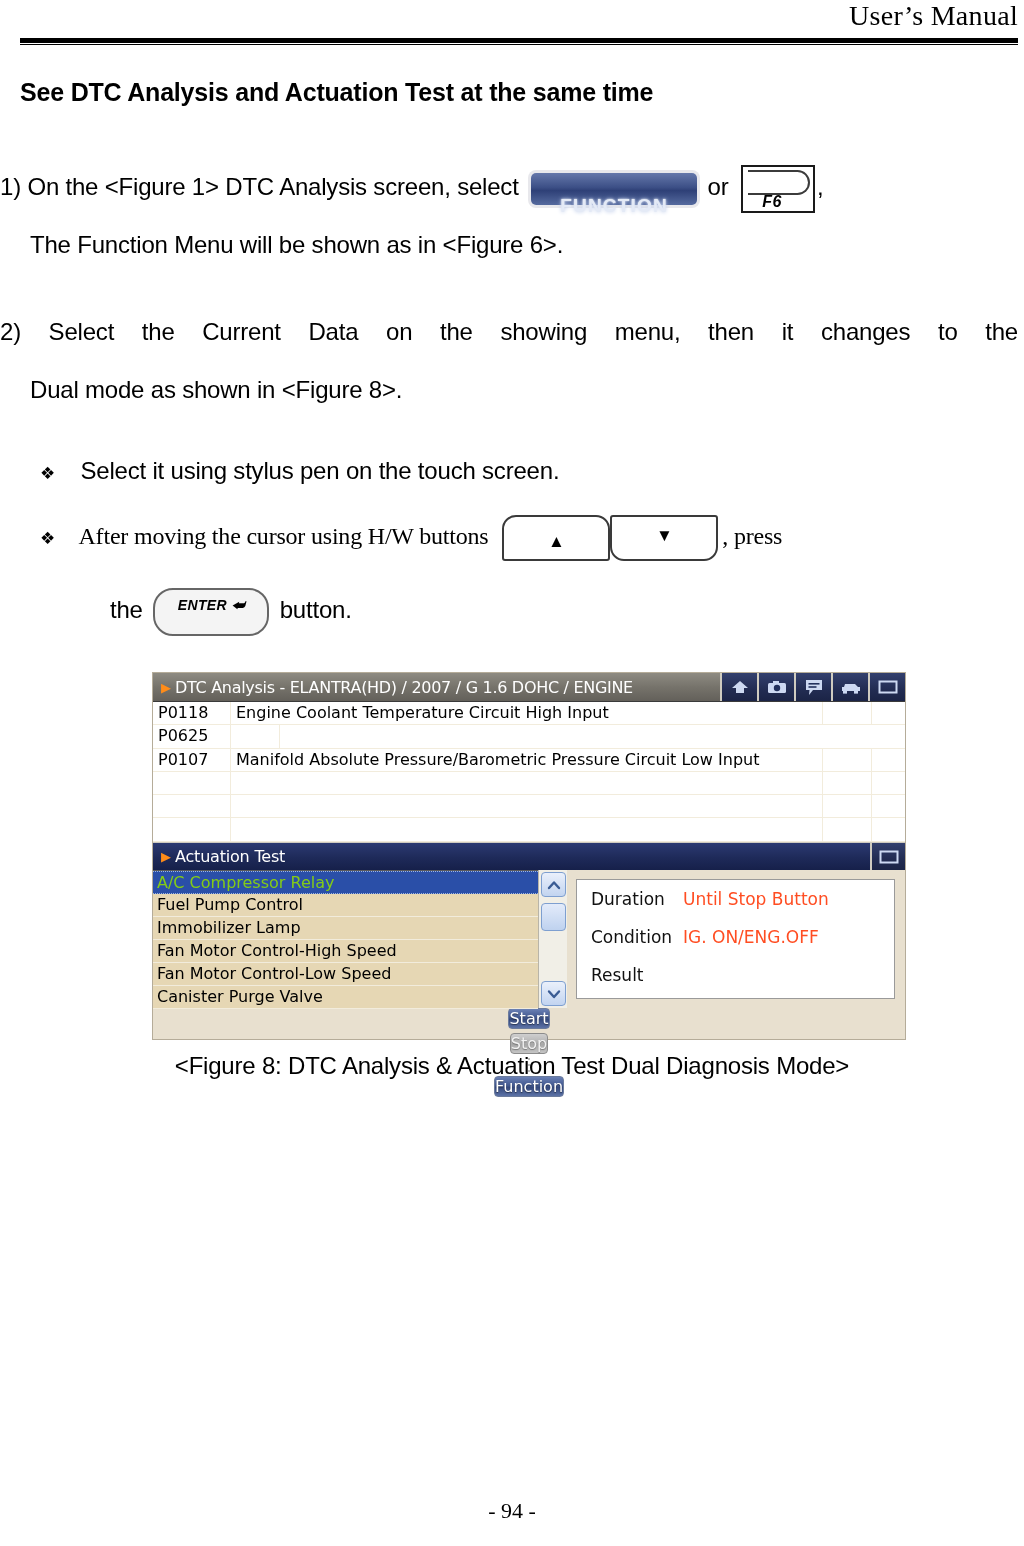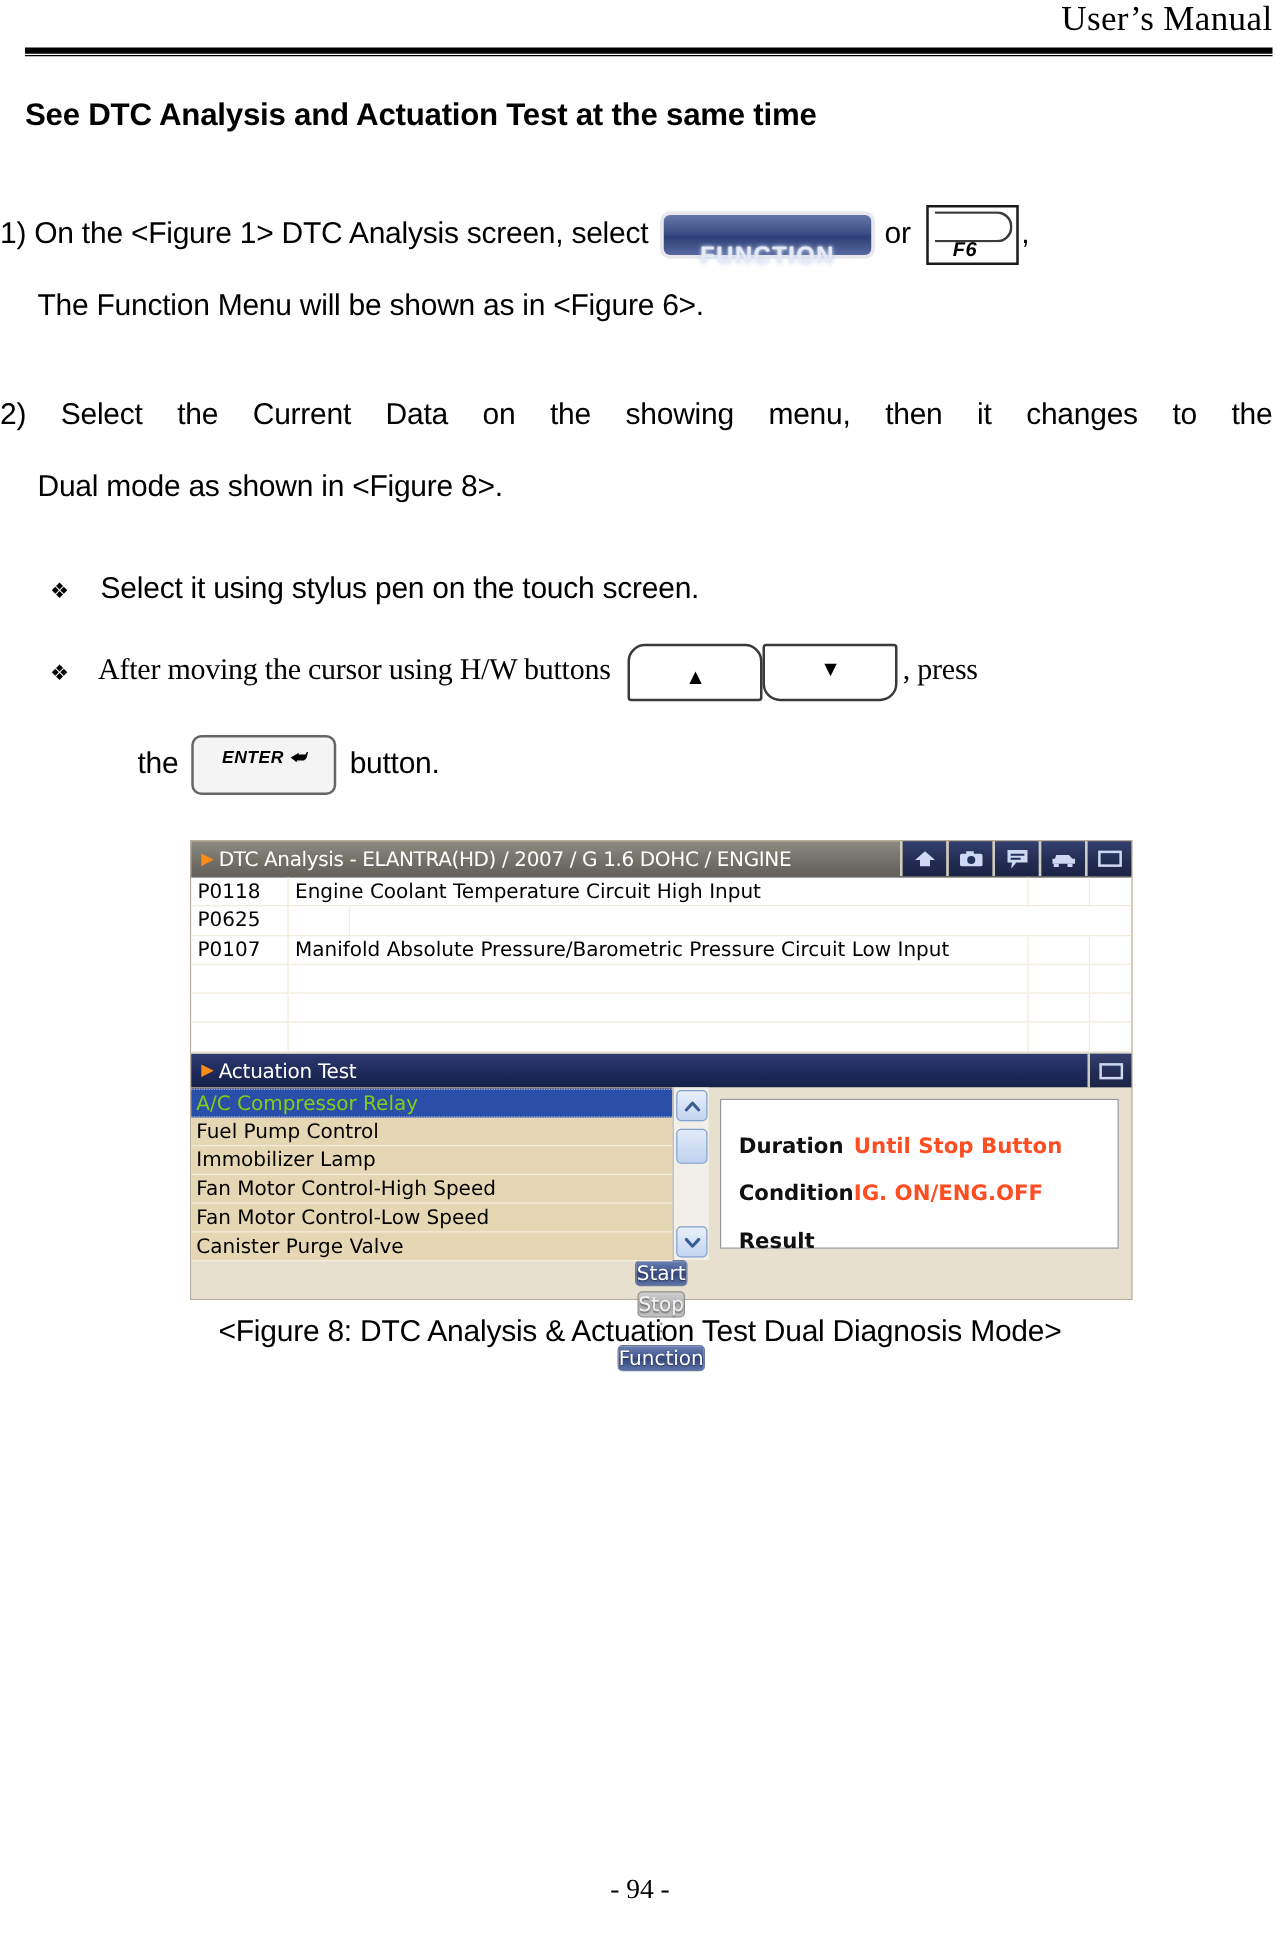--- a/index.html
+++ b/index.html
@@ -166,21 +166,21 @@
     font-size: 17px;
     line-height: 17px;
   }
   .arrow-key.up .gl { top: 16px; }
   .arrow-key.down .gl { top: 10px; }
 
   .enter-key {
     width: 116px;
     height: 48px;
     border: 2px solid #666;
-    border-radius: 8px;
+    border-radius: 20px;
     background: #f4f4f4;
     position: relative;
     margin: 0 4px;
     box-sizing: border-box;
   }
   .enter-key .lbl {
     position: absolute;
     left: 0; right: 0; top: 7px;
     text-align: center;
     font-size: 14px;
@@ -368,25 +368,24 @@
   #act-info {
     flex: 1;
     margin: 9px 10px 9px 9px;
     background: #ffffff;
     border: 1px solid #9a9a9a;
     position: relative;
     box-sizing: border-box;
   }
   .info-row {
     display: flex;
-    align-items: flex-end;
+    align-items: flex-start;
     margin: 0 0 0 14px;
     font-size: 17px;
     height: 38px;
-    font-weight: bold;
   }
   .info-row:first-child { margin-top: 9px; }
   .info-k { width: 92px; color: #111; white-space: nowrap; }
   .info-v { white-space: nowrap; }
 
   
   #act-buttons {
     height: 31px;
     background: #e8e0cf;
     display: flex;

